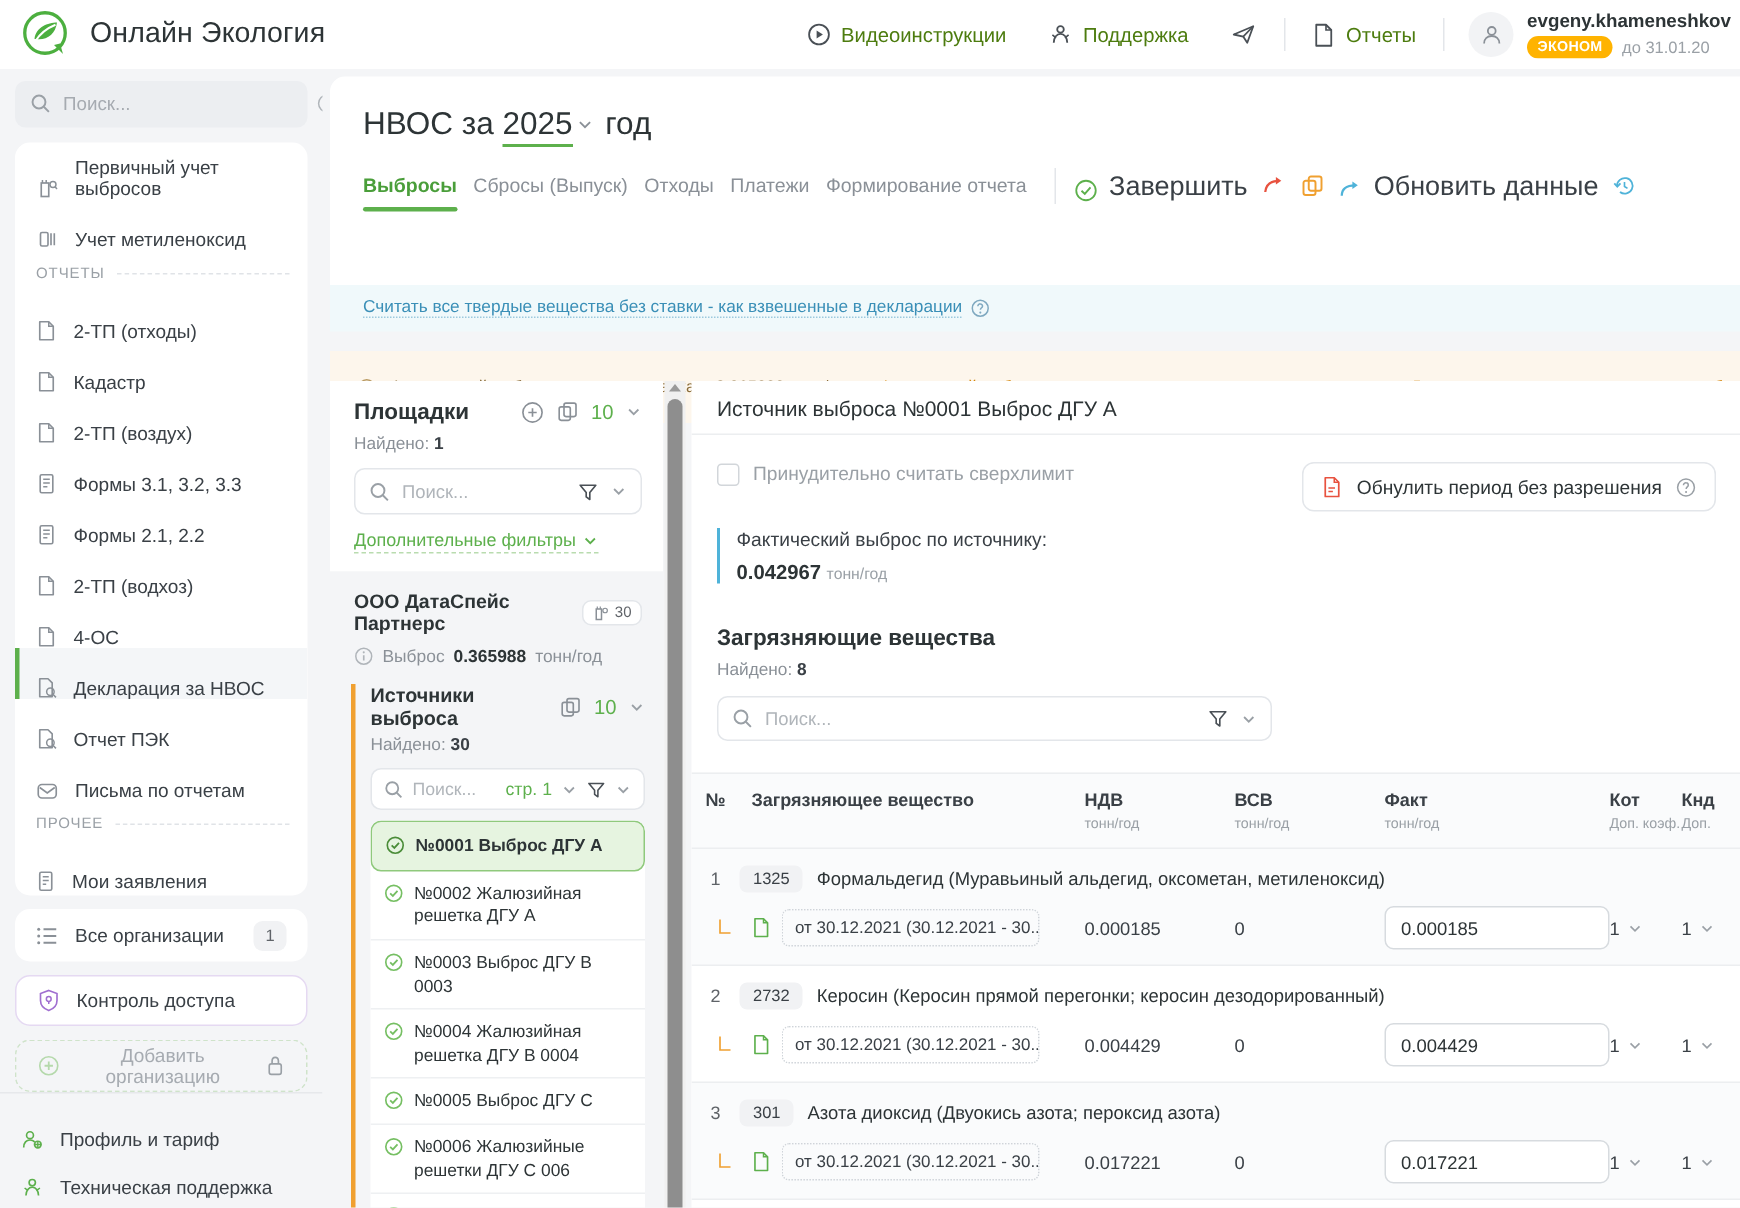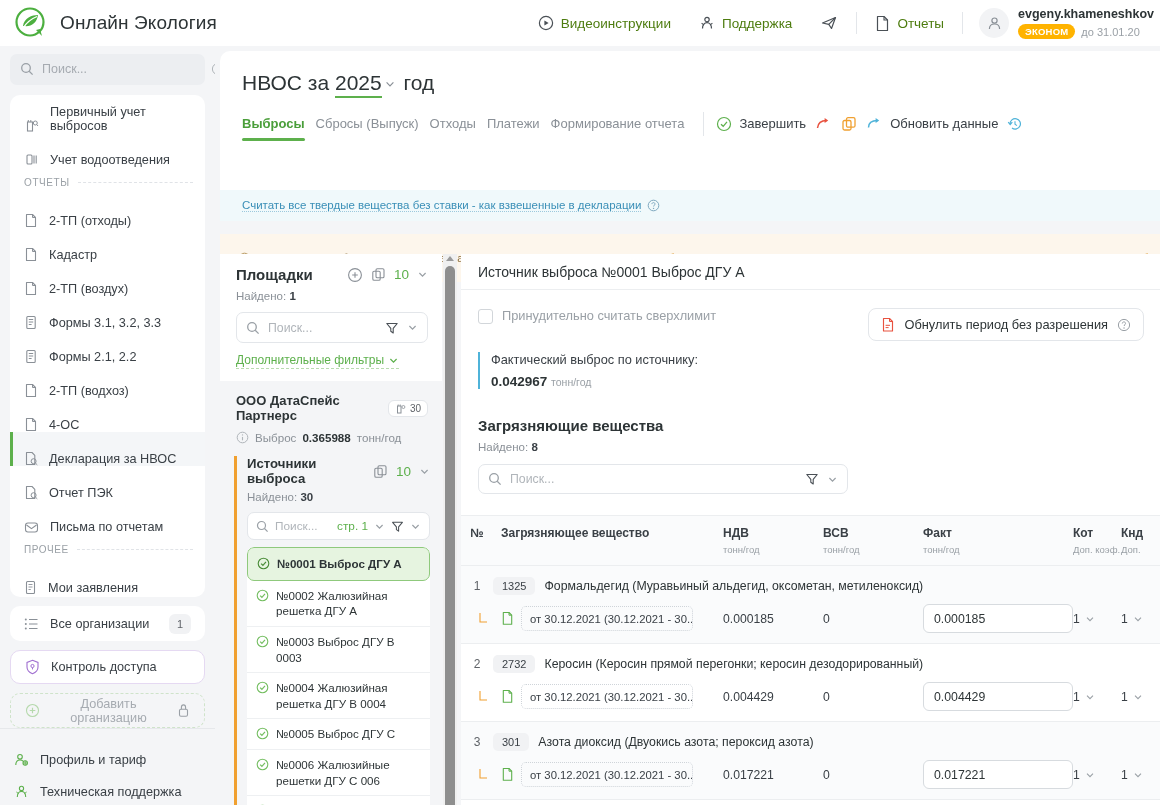--- a/index.html
+++ b/index.html
@@ -128,21 +128,21 @@
     position: relative; white-space: nowrap;
   }
   .tab:first-child { padding-left: 0; }
   .tab.active { color: #4a9e3a; font-weight: bold; }
   .tab.active::after {
     content: ""; position: absolute; left: 0; right: 11px; bottom: 0;
     height: 3px; background: #5db04c; border-radius: 2px;
   }
   .tb-sep { width: 1px; height: 24px; background: #e3e6ea; margin: 0 12px 9px 8px; }
   .tb-btn {
-    display: flex; align-items: flex-start; gap: 7px; font-size: 13px;
+    display: flex; align-items: flex-end; gap: 7px; font-size: 18px;
     color: #3a4046; cursor: pointer; padding: 0 9px 9px 0; white-space: nowrap;
   }
 
   .notice-blue {
     position: absolute; top: 139px; left: 0; width: 940px; height: 31px;
     background: #f0f9fb; display: flex; align-items: center; padding-left: 22px; gap: 6px;
   }
   .notice-blue a {
     font-size: 11.5px; color: #3a8fb7; text-decoration: none;
     border-bottom: 1px dotted #9cc9dd; cursor: pointer;
@@ -443,21 +443,21 @@
           <span>Первичный учет выбросов</span>
         </div>
 
         <div class="nav-item">
           <span class="icon-sq">
             <svg width="15" height="15" viewBox="0 0 15 15">
                 <rect x="3" y="3" width="5" height="9" rx="1" fill="none" stroke="#8a9097" stroke-width="1.1"></rect>
                 <path d="M10 3.5 V11.5 M12.2 3.5 V11.5" stroke="#8a9097" stroke-width="1.1"></path>
               </svg>
           </span>
-          <span>Учет водоотведения</span>
+          <span>Учет метиленоксид</span>
         </div>
 
         <div class="nav-group">
           <span>ОТЧЕТЫ</span>
           <span class="dash"></span>
         </div>
 
         <div class="nav-item">
           <span class="icon-sq">
             <svg width="14" height="15" viewBox="0 0 14 15">

